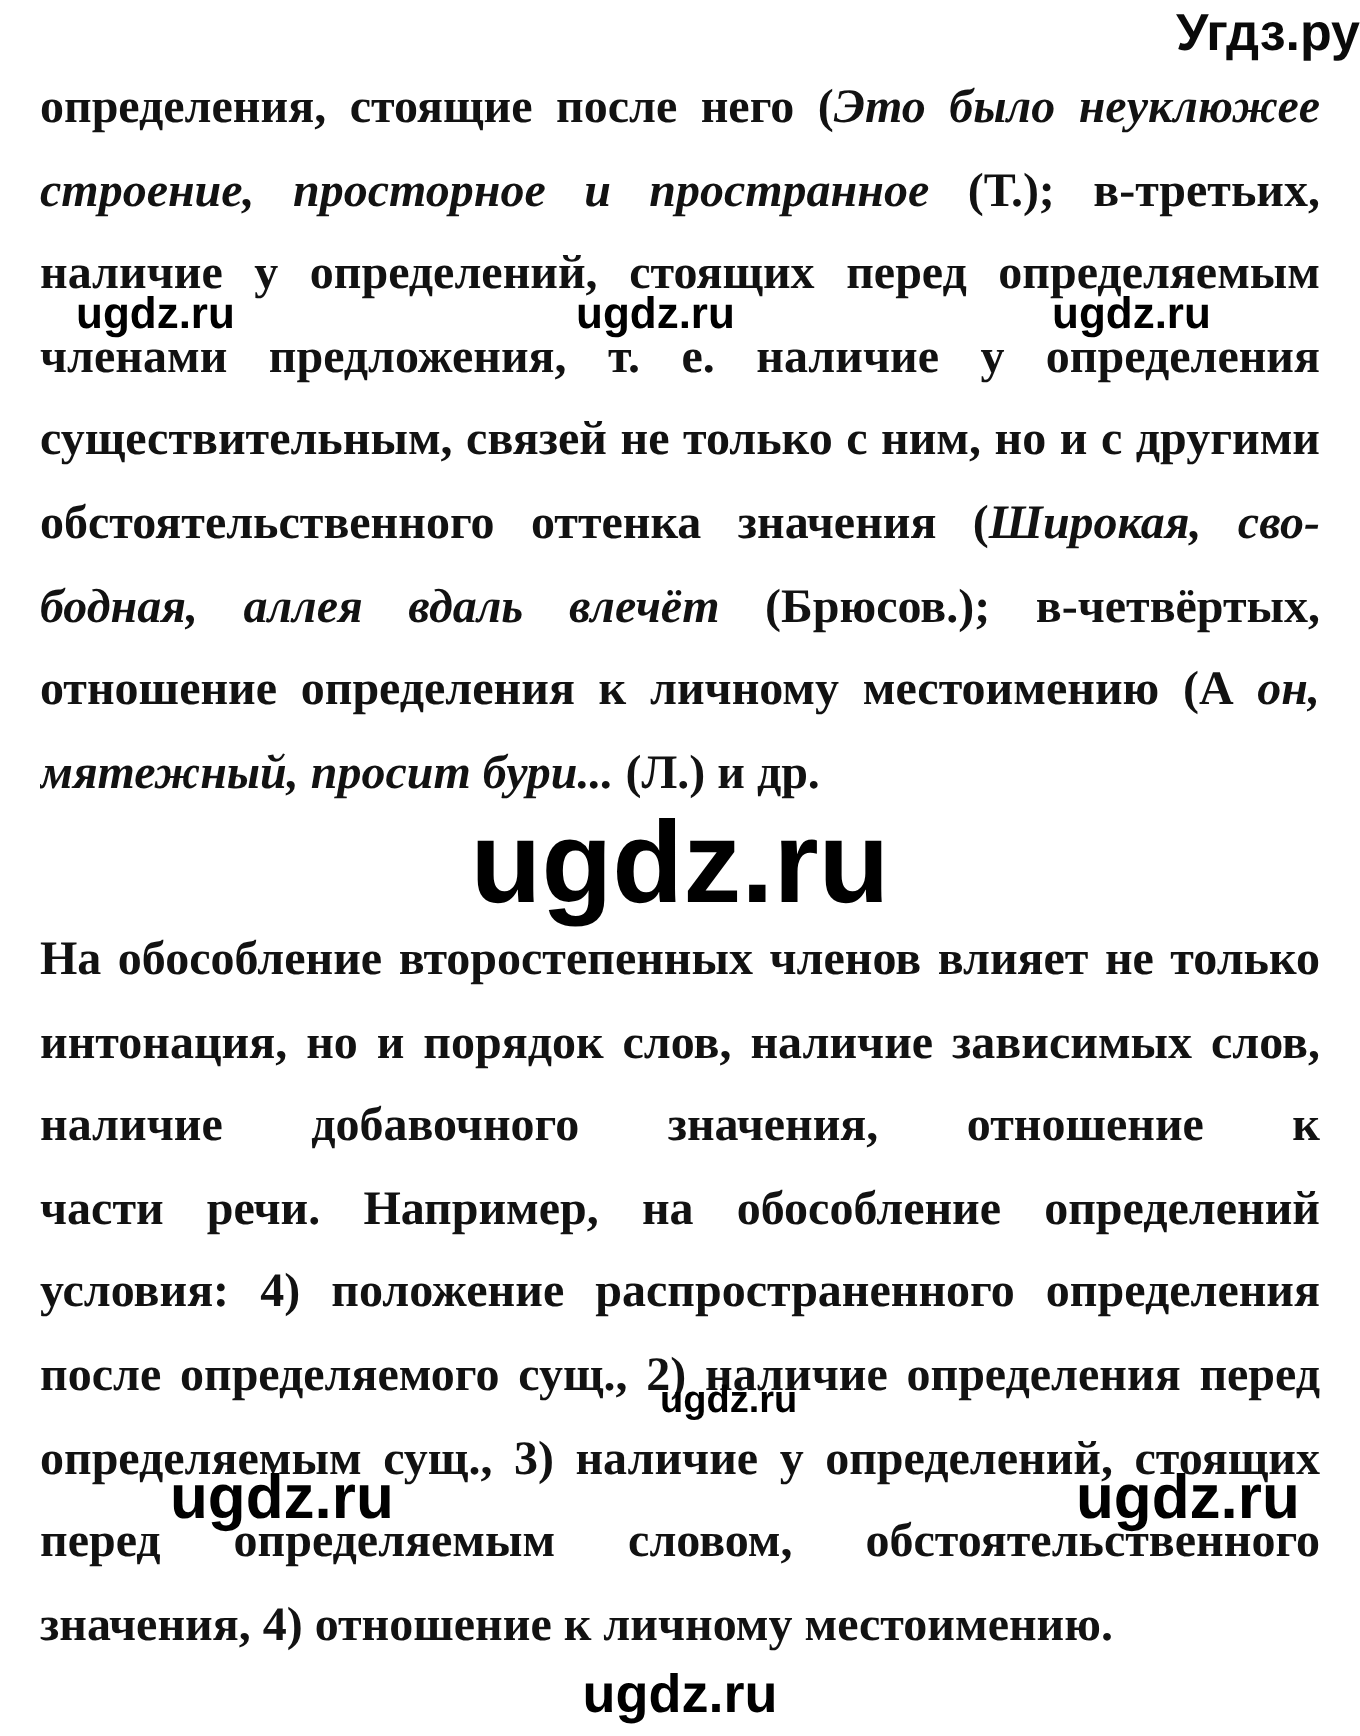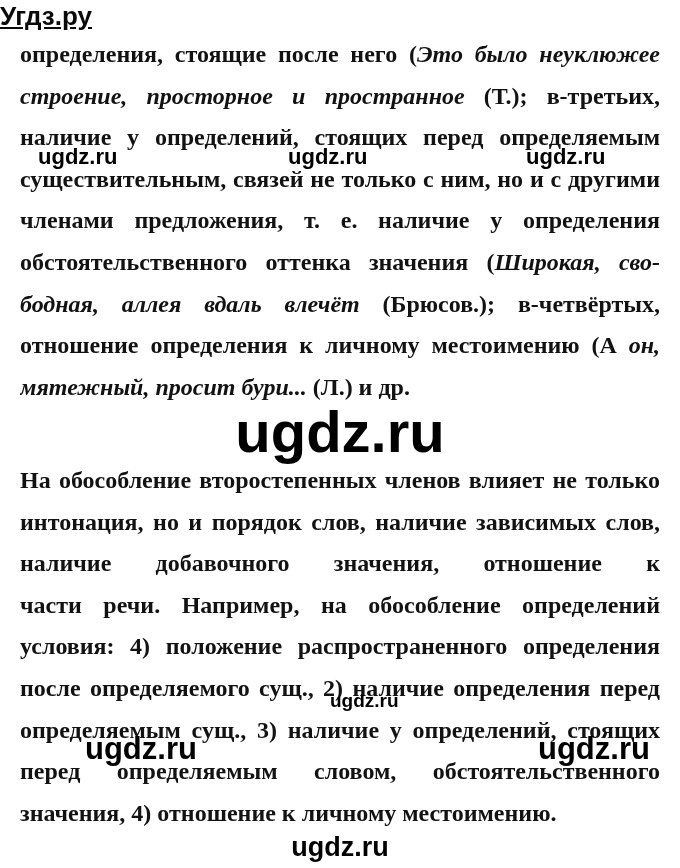--- a/index.html
+++ b/index.html
@@ -14,26 +14,25 @@
     background: #ffffff;
     overflow: hidden;
     font-family: "Liberation Serif", serif;
     color: #121212;
   }
   .site-title {
     position: absolute;
     top: 1px;
     left: 0;
     width: 100%;
-    text-align: left;
+    text-align: right;
     font-family: "Liberation Sans", sans-serif;
     font-weight: bold;
     font-size: 26px;
     color: #0a0a0a;
-    text-decoration: underline;
   }
   .para {
     position: absolute;
     left: 20px;
     width: 640px;
     z-index: 1;
     font-weight: bold;
   }
   .p1 { top: 34px; }
   .p2 { top: 460px; }
@@ -79,22 +78,22 @@
 <body>
 
 <div class="page">
 
   <div class="site-title">Угдз.ру</div>
 
   <div class="para p1">
       <div class="line"><span>определения, стоящие после него (</span><span class="it">Это было неуклюжее</span></div>
       <div class="line"><span class="it">строение, просторное и пространное </span><span>(Т.); в-третьих,</span></div>
       <div class="line"><span>наличие у определений, стоящих перед определяемым</span></div>
+      <div class="line"><span>членами предложения, т. е. наличие у определения</span></div>
       <div class="line"><span>существительным, связей не только с ним, но и с другими</span></div>
-      <div class="line"><span>членами предложения, т. е. наличие у определения</span></div>
       <div class="line"><span>обстоятельственного оттенка значения (</span><span class="it">Широкая, сво-</span></div>
       <div class="line"><span class="it">бодная, аллея вдаль влечёт </span><span>(Брюсов.); в-четвёртых,</span></div>
       <div class="line"><span>отношение определения к личному местоимению (А </span><span class="it">он,</span></div>
       <div class="line last"><span class="it">мятежный, просит бури... </span><span>(Л.) и др.</span></div>
     </div>
 
   <div class="wm wm-r1a">ugdz.ru</div>
   <div class="wm wm-r1b">ugdz.ru</div>
   <div class="wm wm-r1c">ugdz.ru</div>
 

